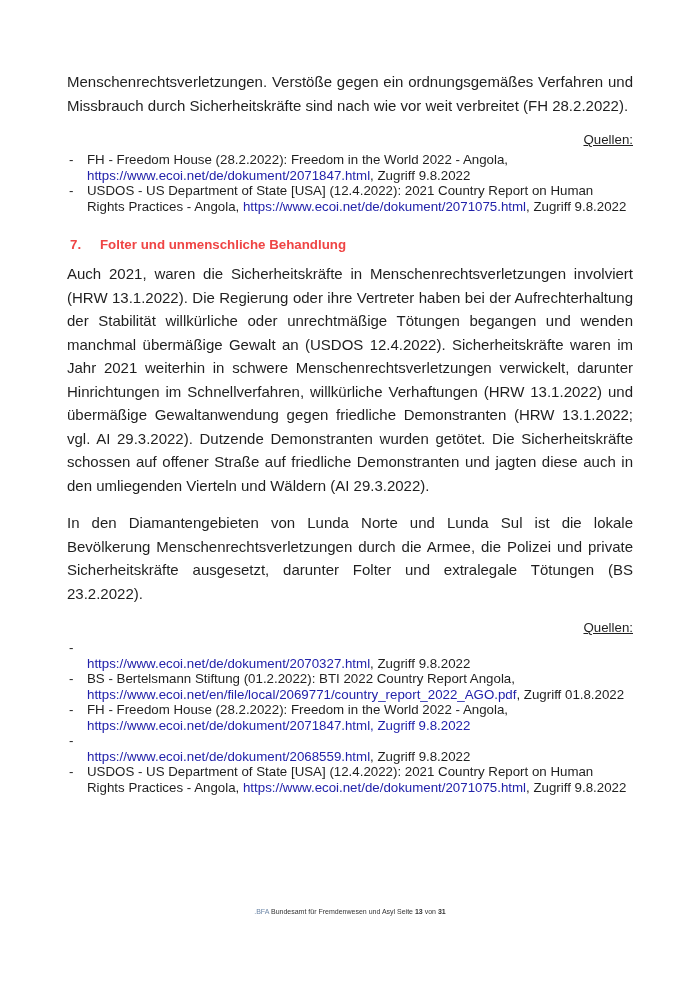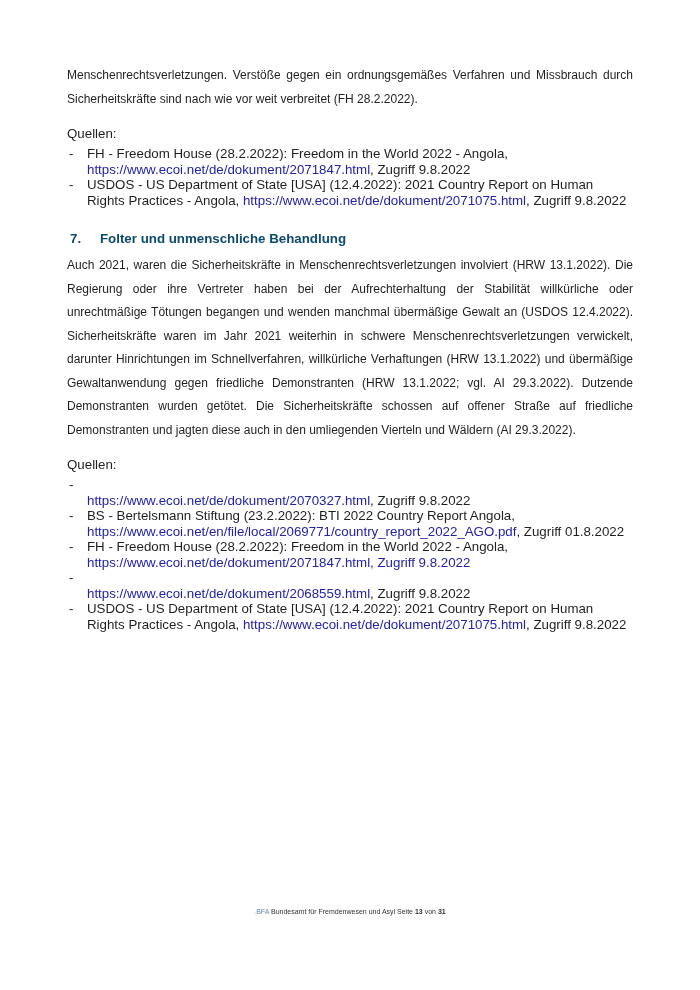--- a/index.html
+++ b/index.html
@@ -2,35 +2,35 @@
 <html><head>
   <meta charset="utf-8">
   <style>
     html, body { margin: 0; padding: 0; background: #ffffff; }
     body {
       width: 700px; height: 990px; position: relative; overflow: hidden;
       font-family: "Liberation Sans", sans-serif; color: #1f1f1f;
     }
     .page { position: absolute; left: 67px; top: 62px; width: 566px; }
     .para {
-      font-size: 12px; line-height: 23.5px; text-align: justify;
-      margin: 2px 0 14px 0;
+      font-size: 15px; line-height: 23.5px; text-align: justify;
+      margin: 8px 0 14px 0;
     }
     .quellen-label {
-      font-size: 13.3px; margin: 0 0 3px 0; line-height: 18px;
+      font-size: 13.3px; text-decoration: underline; margin: 0 0 3px 0; line-height: 18px; text-align: right;
     }
     ul.src { list-style: none; margin: 0 0 0 0; padding: 0; }
     ul.src li {
       position: relative; padding-left: 20px; font-size: 13.3px; line-height: 15.5px;
       margin: 0;
     }
     ul.src li .dash { position: absolute; left: 2px; top: 0; }
     a.lnk { color: #1a0dab; color: #2222aa; }
     .heading {
-      color: #0c4a6e; font-weight: bold; font-size: 13.3px;
+      color: #ef4444; font-weight: bold; font-size: 13.3px;
       margin: 22px 0 6px 0; line-height: 18px;
     }
     .heading .num { display: inline-block; width: 30px; padding-left: 3px; }
     .footer {
       position: absolute; top: 908px; left: 0; width: 700px; text-align: center;
       font-size: 7px; color: #333;
     }
     .footer .bfa { color: #6d87a8; }
   </style>
 </head>
@@ -45,26 +45,27 @@
       <li><span class="dash">-</span><span>FH - Freedom House (28.2.2022): Freedom in the World 2022 - Angola,</span><br><a class="lnk">https://www.ecoi.net/de/dokument/2071847.html</a><span>, Zugriff 9.8.2022</span></li>
       <li><span class="dash">-</span><span>USDOS - US Department of State [USA] (12.4.2022): 2021 Country Report on Human Rights Practices - Angola,</span> <a class="lnk">https://www.ecoi.net/de/dokument/2071075.html</a><span>, Zugriff 9.8.2022</span></li>
     </ul>
   </div>
 
   <div class="heading">
     <span class="num">7.</span><span>Folter und unmenschliche Behandlung</span>
   </div>
 
   <p class="para">Auch 2021, waren die Sicherheitskräfte in Menschenrechtsverletzungen involviert (HRW 13.1.2022). Die Regierung oder ihre Vertreter haben bei der Aufrechterhaltung der Stabilität willkürliche oder unrechtmäßige Tötungen begangen und wenden manchmal übermäßige Gewalt an (USDOS 12.4.2022). Sicherheitskräfte waren im Jahr 2021 weiterhin in schwere Menschenrechtsverletzungen verwickelt, darunter Hinrichtungen im Schnellverfahren, willkürliche Verhaftungen (HRW 13.1.2022) und übermäßige Gewaltanwendung gegen friedliche Demonstranten (HRW 13.1.2022; vgl. AI 29.3.2022). Dutzende Demonstranten wurden getötet. Die Sicherheitskräfte schossen auf offener Straße auf friedliche Demonstranten und jagten diese auch in den umliegenden Vierteln und Wäldern (AI 29.3.2022).</p>
+  <p class="para">In den Diamantengebieten von Lunda Norte und Lunda Sul ist die lokale Bevölkerung Menschenrechtsverletzungen durch die Armee, die Polizei und private Sicherheitskräfte ausgesetzt, darunter Folter und extralegale Tötungen (BS 23.2.2022).</p>
 
   <div>
     <div class="quellen-label">Quellen:</div>
     <ul class="src">
       <li><span class="dash">-</span><br><a class="lnk">https://www.ecoi.net/de/dokument/2070327.html</a><span>, Zugriff 9.8.2022</span></li>
-      <li><span class="dash">-</span><span>BS - Bertelsmann Stiftung (23.2.2022): BTI 2022 Country Report Angola,</span><br><a class="lnk">https://www.ecoi.net/en/file/local/2069771/country_report_2022_AGO.pdf</a><span>, Zugriff 01.8.2022</span></li>
+      <li><span class="dash">-</span><span>BS - Bertelsmann Stiftung (01.2.2022): BTI 2022 Country Report Angola,</span><br><a class="lnk">https://www.ecoi.net/en/file/local/2069771/country_report_2022_AGO.pdf</a><span>, Zugriff 01.8.2022</span></li>
       <li><span class="dash">-</span><span>FH - Freedom House (28.2.2022): Freedom in the World 2022 - Angola,</span><br><a class="lnk">https://www.ecoi.net/de/dokument/2071847.html, Zugriff 9.8.2022</a><span></span></li>
       <li><span class="dash">-</span><br><a class="lnk">https://www.ecoi.net/de/dokument/2068559.html</a><span>, Zugriff 9.8.2022</span></li>
       <li><span class="dash">-</span><span>USDOS - US Department of State [USA] (12.4.2022): 2021 Country Report on Human Rights Practices - Angola,</span> <a class="lnk">https://www.ecoi.net/de/dokument/2071075.html</a><span>, Zugriff 9.8.2022</span></li>
     </ul>
   </div>
 </div>
 
 <div class="footer">
   <span class="bfa">.BFA</span>
   <span>Bundesamt für Fremdenwesen und Asyl Seite</span>

